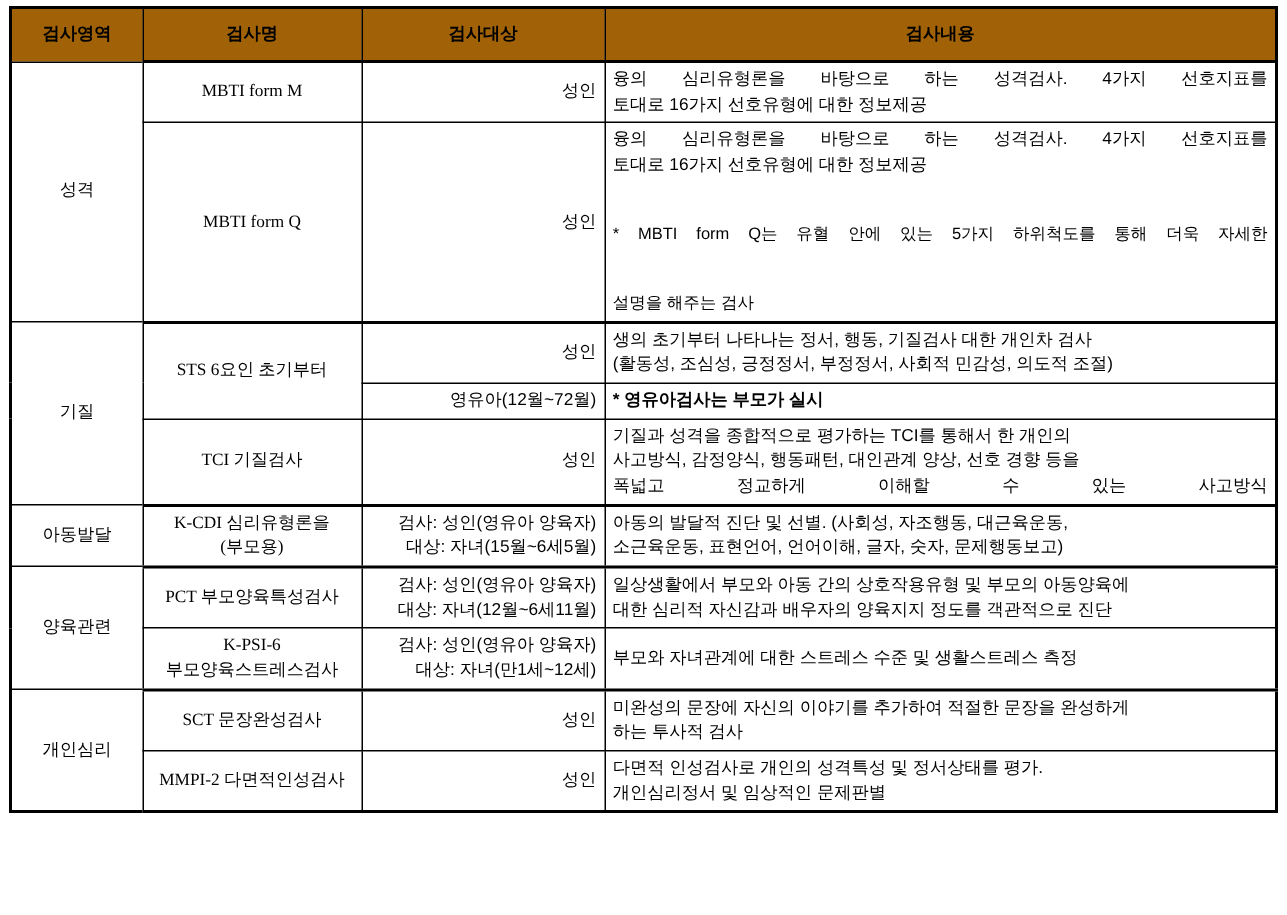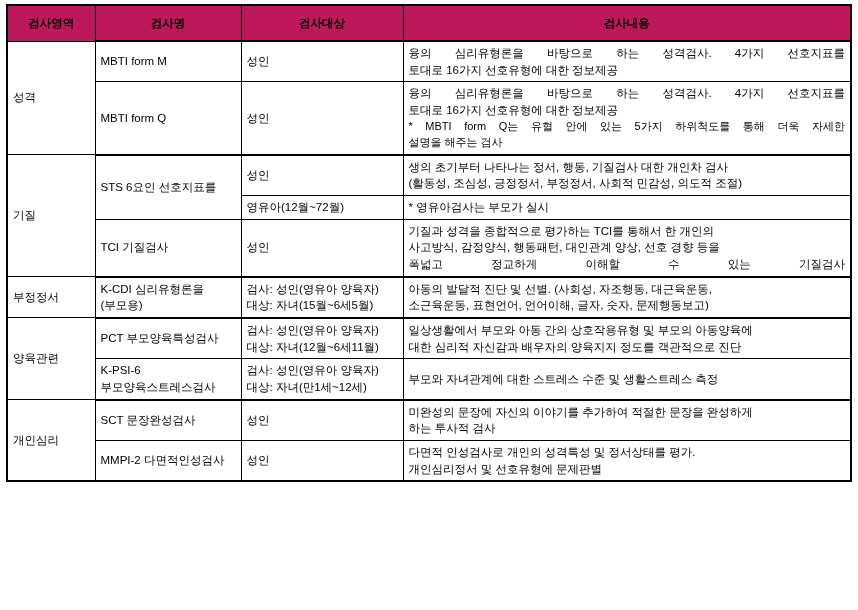--- a/index.html
+++ b/index.html
@@ -31,59 +31,61 @@
     font-size: 11.5px;
     line-height: 1.45;
     vertical-align: middle;
     word-break: keep-all;
   }
   thead th {
     font-weight: bold;
     font-size: 13px;
     text-align: center;
     height: 28px;
-    background: #be185d;
+    background: #a16207;
     border-bottom: 2px solid #000000;
   }
   .col-area { width: 88px; }
   .col-name { width: 146px; }
   .col-target { width: 162px; }
   .col-content { width: auto; }
 
   td.area-cell {
-    text-align: left;
+    text-align: center;
     font-size: 12.5px;
     border-right: 2px solid #000000;
     border-top: 2px solid #000000;
     border-bottom: 2px solid #000000;
   }
   td.name-cell {
-    text-align: left;
+    text-align: center;
     font-size: 12px;
+    font-family: Liberation Serif, serif;
   }
   td.target-cell {
-    text-align: left;
+    text-align: right;
     font-size: 12px;
   }
   td.content-cell {
     text-align: justify;
     text-justify: inter-character;
     font-size: 11.5px;
     padding-left: 7px;
     padding-right: 7px;
     border-left: 2px solid #000000;
   }
   td.content-cell .line {
     display: block;
   }
   .thick-top { border-top: 2px solid #000000 !important; }
   .thick-bottom { border-bottom: 2px solid #000000 !important; }
-  .bold { font-weight: normal; }
+  .bold { font-weight: bold; }
   .small-note {
     font-size: 11px;
+    margin-top: 30px;
   }
   .justify-spread {
     text-align: justify;
     text-align-last: justify;
   }
 </style>
 </head>
 <body>
 
 <div class="page">
@@ -120,21 +122,21 @@
         <td class="content-cell thick-bottom">
           <span class="line justify-spread">융의 심리유형론을 바탕으로 하는 성격검사. 4가지 선호지표를</span>
           <span class="line">토대로 16가지 선호유형에 대한 정보제공</span>
           <span class="line small-note justify-spread">* MBTI form Q는 유혈 안에 있는 5가지 하위척도를 통해 더욱 자세한</span>
           <span class="line small-note">설명을 해주는 검사</span>
         </td>
       </tr>
 
       <tr>
         <td class="area-cell" rowspan="3">기질</td>
-        <td class="name-cell thick-top" rowspan="2">STS 6요인 선호지표를</td>
+        <td class="name-cell thick-top" rowspan="2">STS 6요인 초기부터</td>
         <td class="target-cell thick-top">성인</td>
         <td class="content-cell thick-top">
           <span class="line">생의 초기부터 나타나는 정서, 행동, 기질검사 대한 개인차 검사</span>
           <span class="line">(활동성, 조심성, 긍정정서, 부정정서, 사회적 민감성, 의도적 조절)</span>
         </td>
       </tr>
 
       <tr>
         <td class="target-cell">
           <span>영유아(12월~72월)</span>
@@ -143,26 +145,26 @@
           <span class="line bold">* 영유아검사는 부모가 실시</span>
         </td>
       </tr>
 
       <tr>
         <td class="name-cell thick-bottom">TCI 기질검사</td>
         <td class="target-cell thick-bottom">성인</td>
         <td class="content-cell thick-bottom">
           <span class="line">기질과 성격을 종합적으로 평가하는 TCI를 통해서 한 개인의</span>
           <span class="line">사고방식, 감정양식, 행동패턴, 대인관계 양상, 선호 경향 등을</span>
-          <span class="line justify-spread">폭넓고 정교하게 이해할 수 있는 기질검사</span>
-        </td>
-      </tr>
-
-      <tr>
-        <td class="area-cell">부정정서</td>
+          <span class="line justify-spread">폭넓고 정교하게 이해할 수 있는 사고방식</span>
+        </td>
+      </tr>
+
+      <tr>
+        <td class="area-cell">아동발달</td>
         <td class="name-cell thick-top thick-bottom">
           <span class="line">K-CDI 심리유형론을</span>
           <span class="line">(부모용)</span>
         </td>
         <td class="target-cell thick-top thick-bottom">
           <span class="line">검사: 성인(영유아 양육자)</span>
           <span class="line">대상: 자녀(15월~6세5월)</span>
         </td>
         <td class="content-cell thick-top thick-bottom">
           <span class="line">아동의 발달적 진단 및 선별. (사회성, 자조행동, 대근육운동,</span>
@@ -211,19 +213,19 @@
       </tr>
 
       <tr>
         <td class="name-cell thick-bottom">
           <span class="line">MMPI-2</span>
           <span class="line">다면적인성검사</span>
         </td>
         <td class="target-cell thick-bottom">성인</td>
         <td class="content-cell thick-bottom">
           <span class="line">다면적 인성검사로 개인의 성격특성 및 정서상태를 평가.</span>
-          <span class="line">개인심리정서 및 선호유형에 문제판별</span>
+          <span class="line">개인심리정서 및 임상적인 문제판별</span>
         </td>
       </tr>
 
     </tbody>
   </table>
 </div>
 
 </body></html>

